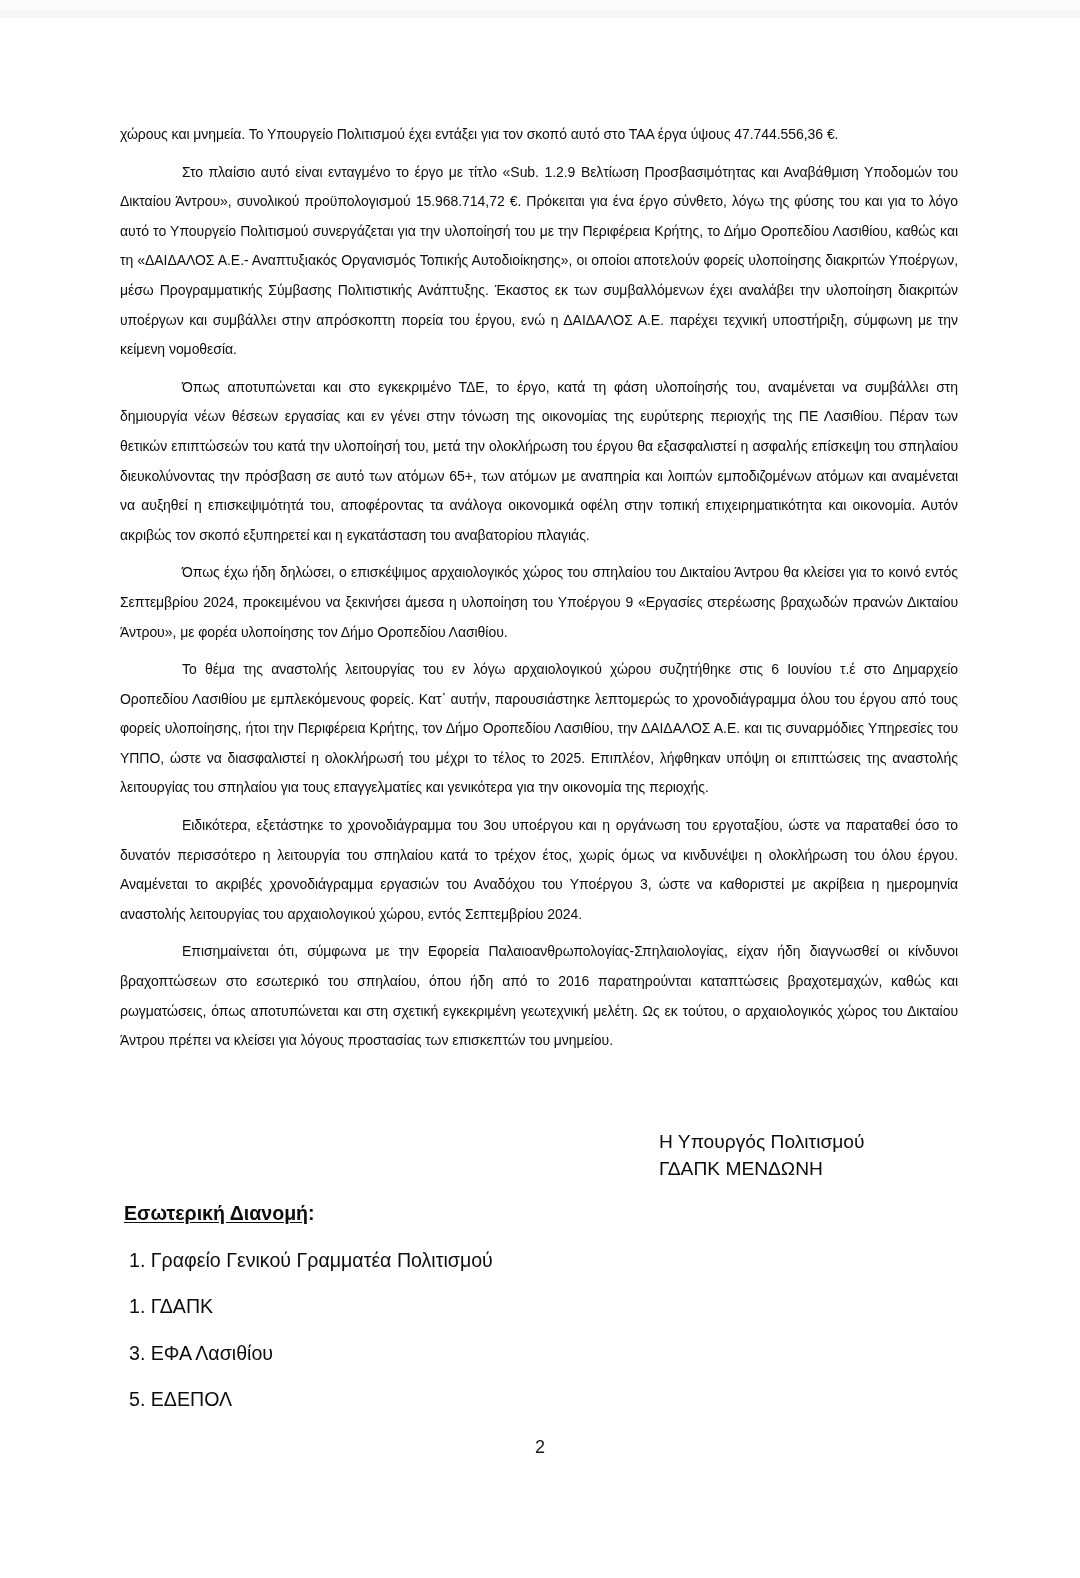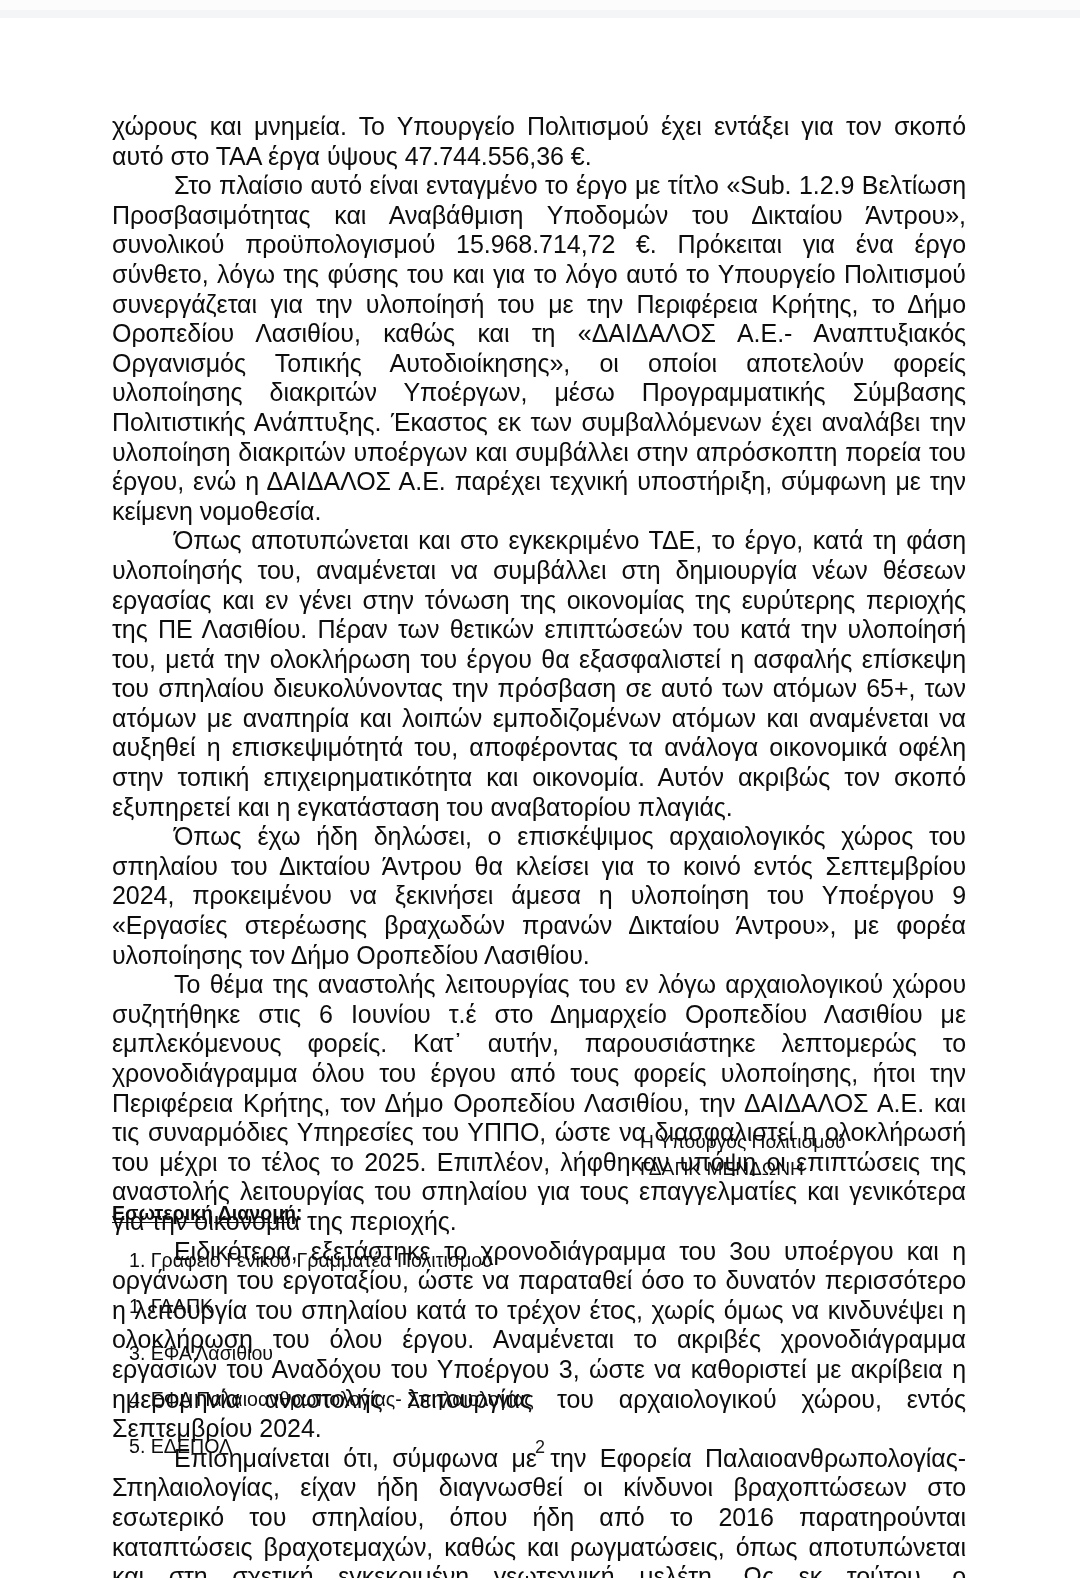--- a/index.html
+++ b/index.html
@@ -33,55 +33,55 @@
     height: 10px;
     background: #fcfcfd;
   }
   .body-block {
     position: absolute;
     top: 112px;
     left: 112px;
     width: 854px;
   }
   p.para {
-    margin: 0;
+    margin: 8px;
     padding: 0;
-    font-size: 25px;
+    font-size: 14px;
     line-height: 29.6px;
     text-align: justify;
     text-justify: inter-word;
     letter-spacing: -0.05px;
     word-spacing: 0px;
   }
   p.para.indent {
     text-indent: 62px;
   }
   .signature {
     position: absolute;
     top: 1128px;
-    left: 640px;
+    left: 659px;
     width: 320px;
     font-size: 19.2px;
     line-height: 27px;
     text-align: left;
   }
   .sig-line {
     white-space: nowrap;
   }
   .dist-block {
     position: absolute;
     top: 1199px;
     left: 112px;
     width: 600px;
     font-size: 19.6px;
     line-height: 29.5px;
   }
   .dist-title {
     font-weight: bold;
-    margin: 0 0 1px 0;
+    margin: 0 0 1px 12px;
   }
   .dist-title .u {
     text-decoration: underline;
     text-underline-offset: 1.5px;
   }
   .dist-item {
     margin: 17px;
     white-space: nowrap;
   }
   .page-number {
@@ -115,19 +115,18 @@
   <div class="signature">
     <div class="sig-line">Η Υπουργός Πολιτισμού</div>
     <div class="sig-line">ΓΔΑΠΚ ΜΕΝΔΩΝΗ</div>
   </div>
 
   <div class="dist-block">
     <div class="dist-title"><span class="u">Εσωτερική Διανομή</span><span>:</span></div>
     <div class="dist-item">1. Γραφείο Γενικού Γραμματέα Πολιτισμού</div>
     <div class="dist-item">1. ΓΔΑΠΚ</div>
     <div class="dist-item">3. ΕΦΑ Λασιθίου</div>
-    <div class="dist-item">4. ΕΦΑ Παλαιοανθρωπολογίας- Σπηλαιολογίας</div>
     <div class="dist-item">5. ΕΔΕΠΟΛ</div>
   </div>
 
   <div class="page-number">2</div>
 
 </div>
 
 </body></html>

